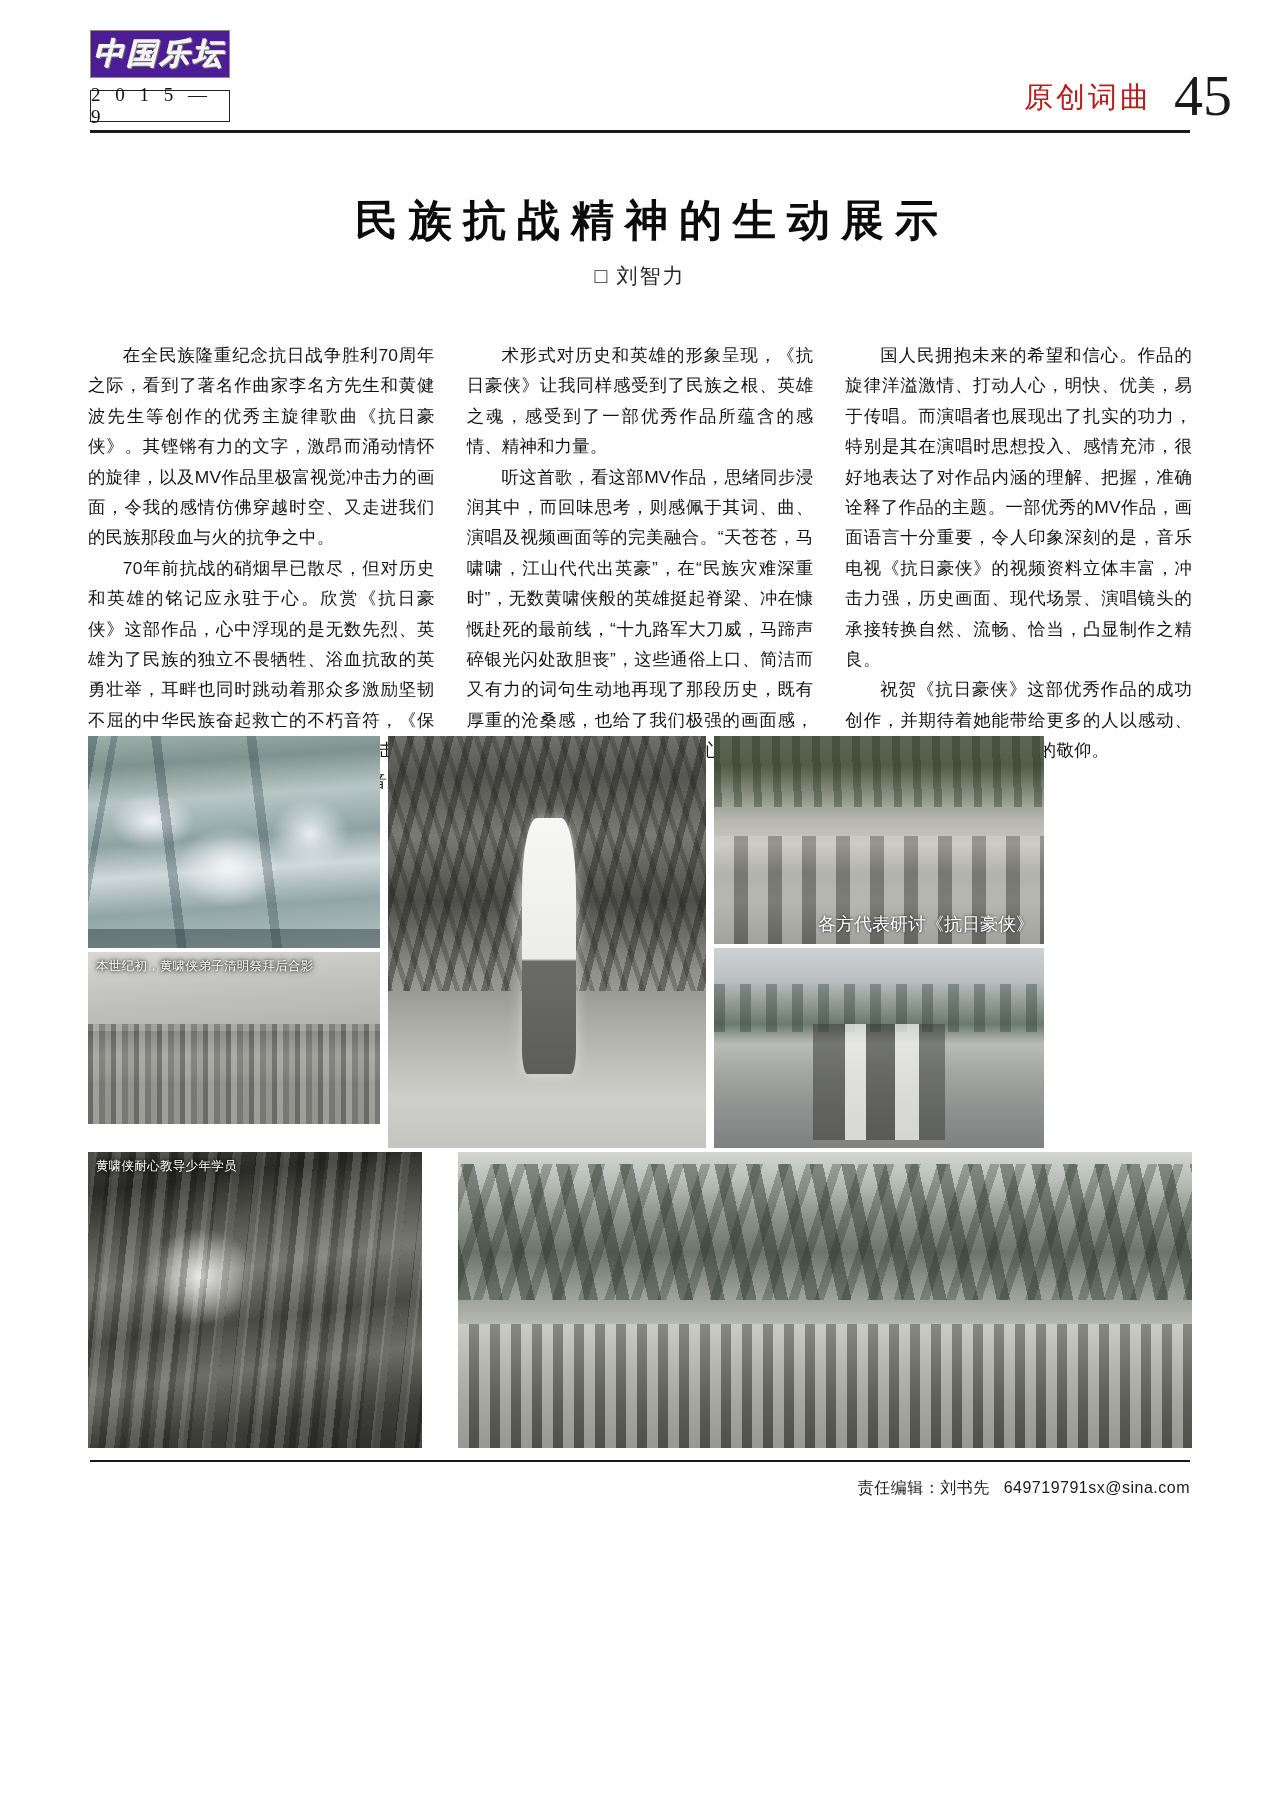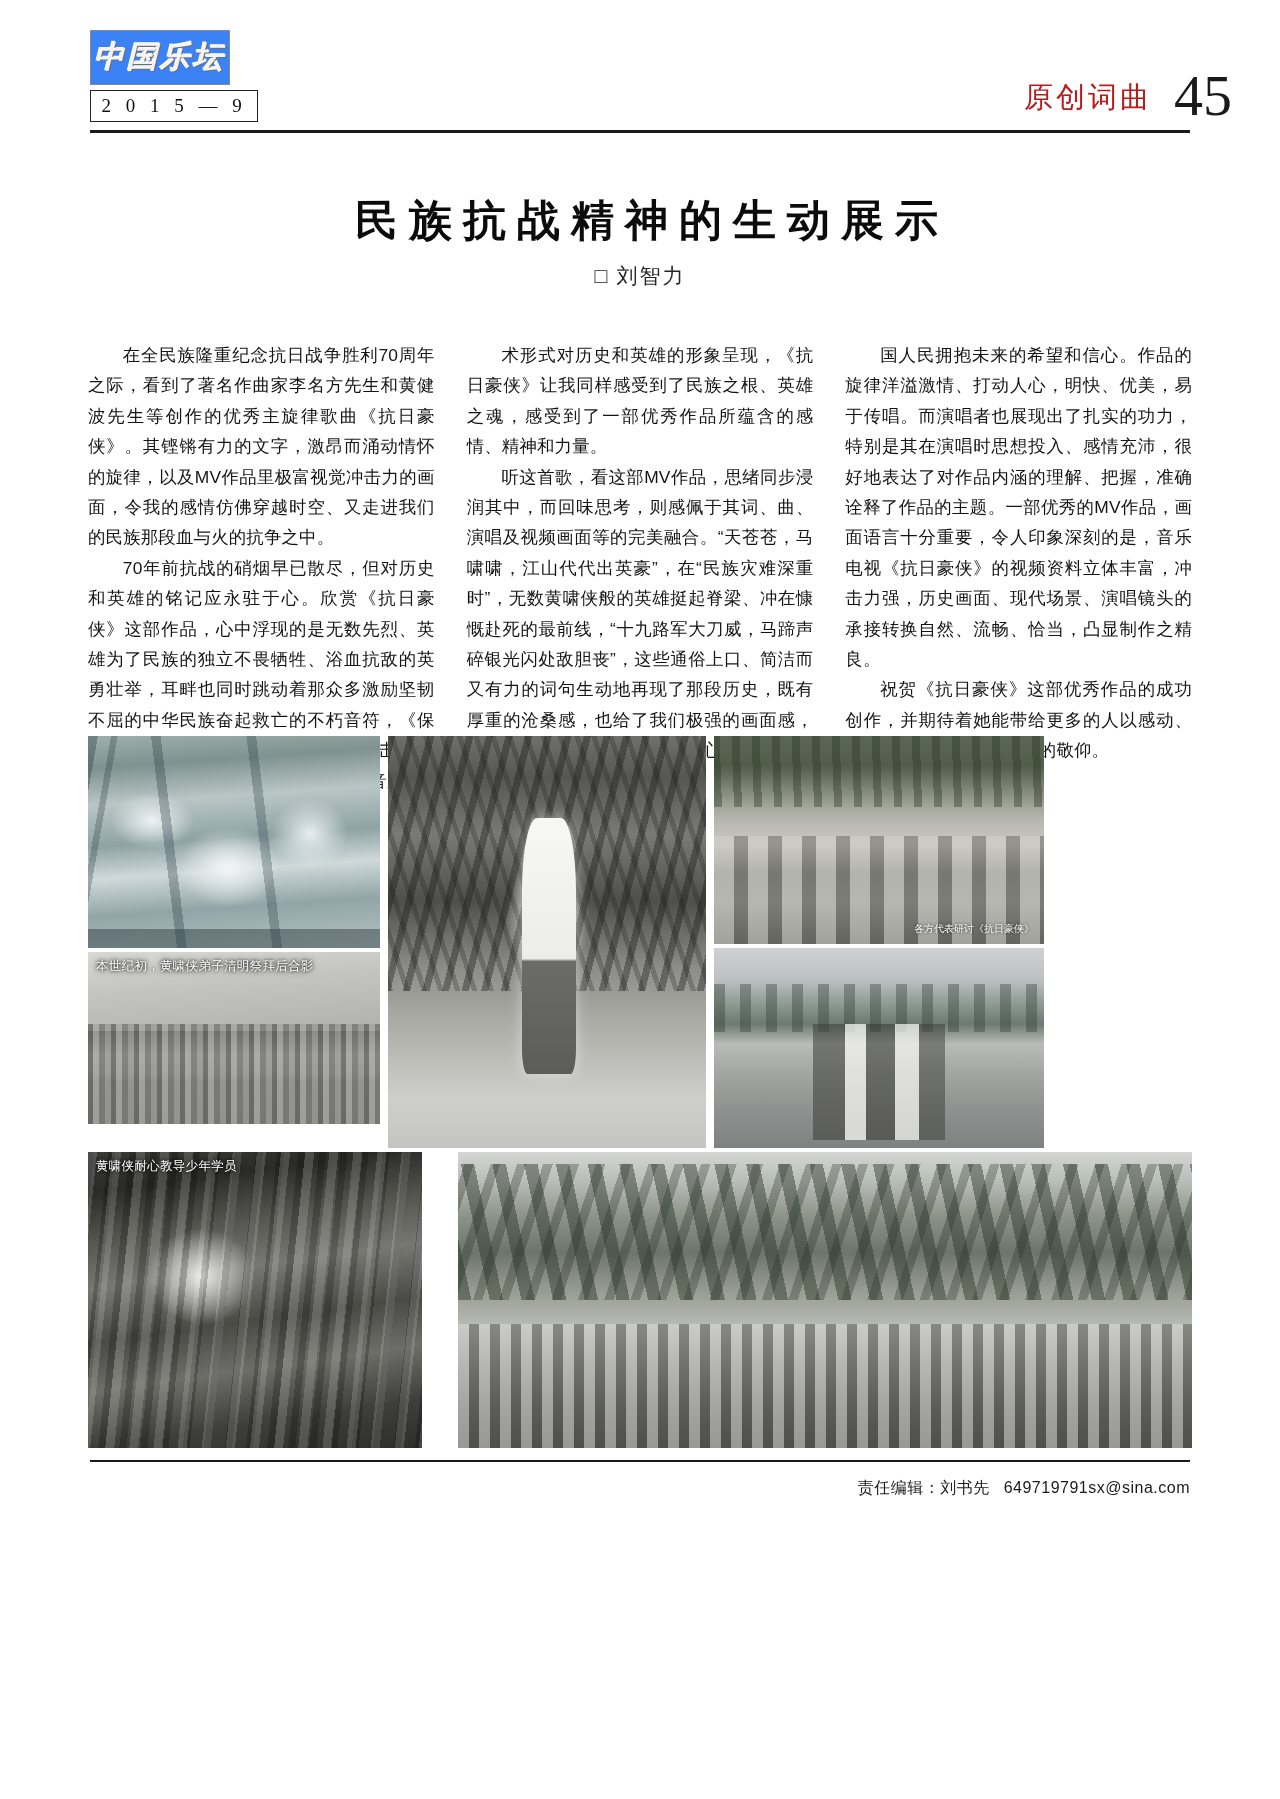--- a/index.html
+++ b/index.html
@@ -9,36 +9,36 @@
     font-family:"Liberation Sans", sans-serif;
     color:#111;
     position:relative;
     overflow:hidden;
   }
 
   
   .masthead { position:absolute; left:0; top:0; width:1280px; height:140px; }
   .logo-box {
     position:absolute; left:90px; top:30px;
-    width:140px; height:55px;
-    background:#3b82f6;
+    width:140px; height:48px;
+    background:#4c1d95;
     border:1px solid #8a8a8a;
     display:flex; align-items:center; justify-content:center;
   }
   .logo-text {
     font-family:"Liberation Serif", serif;
     font-size:30px; font-weight:bold;
     color:#f4f4f4;
     letter-spacing:3px;
     text-shadow:1px 1px 0 #6e6e6e, -1px -1px 0 #ffffff;
     font-style:italic;
   }
   .year-box {
     position:absolute; left:90px; top:90px;
-    width:168px; height:32px;
+    width:140px; height:32px;
     border:1.5px solid #222;
     display:flex; align-items:center; justify-content:center;
   }
   .year-text {
     font-family:"Liberation Serif", serif;
     font-size:19px; letter-spacing:5px; color:#111;
   }
   .section-label {
     position:absolute; right:128px; top:78px;
     font-family:"Liberation Serif", serif;
@@ -99,21 +99,21 @@
     font-family:"Liberation Sans", sans-serif;
     font-size:12.5px;
     color:#ffffff;
     letter-spacing:0.3px;
     text-shadow:0 0 3px rgba(0,0,0,.95), 0 0 6px rgba(0,0,0,.8);
     z-index:5;
   }
   .cap-br {
     position:absolute; right:10px; bottom:8px;
     font-family:Liberation Sans, sans-serif;
-    font-size:10px; color:#fff;
+    font-size:18px; color:#fff;
     text-shadow:0 0 3px rgba(0,0,0,.95);
     z-index:5;
   }
 
   
   #p1 { left:0; top:0; width:292px; height:212px;
     background:
       radial-gradient(ellipse 60px 40px at 22% 40%, #eef2f5 0%, rgba(238,242,245,0) 70%),
       radial-gradient(ellipse 70px 55px at 48% 62%, #f2f5f7 0%, rgba(242,245,247,0) 72%),
       radial-gradient(ellipse 55px 50px at 76% 46%, #e8eef2 0%, rgba(232,238,242,0) 70%),

